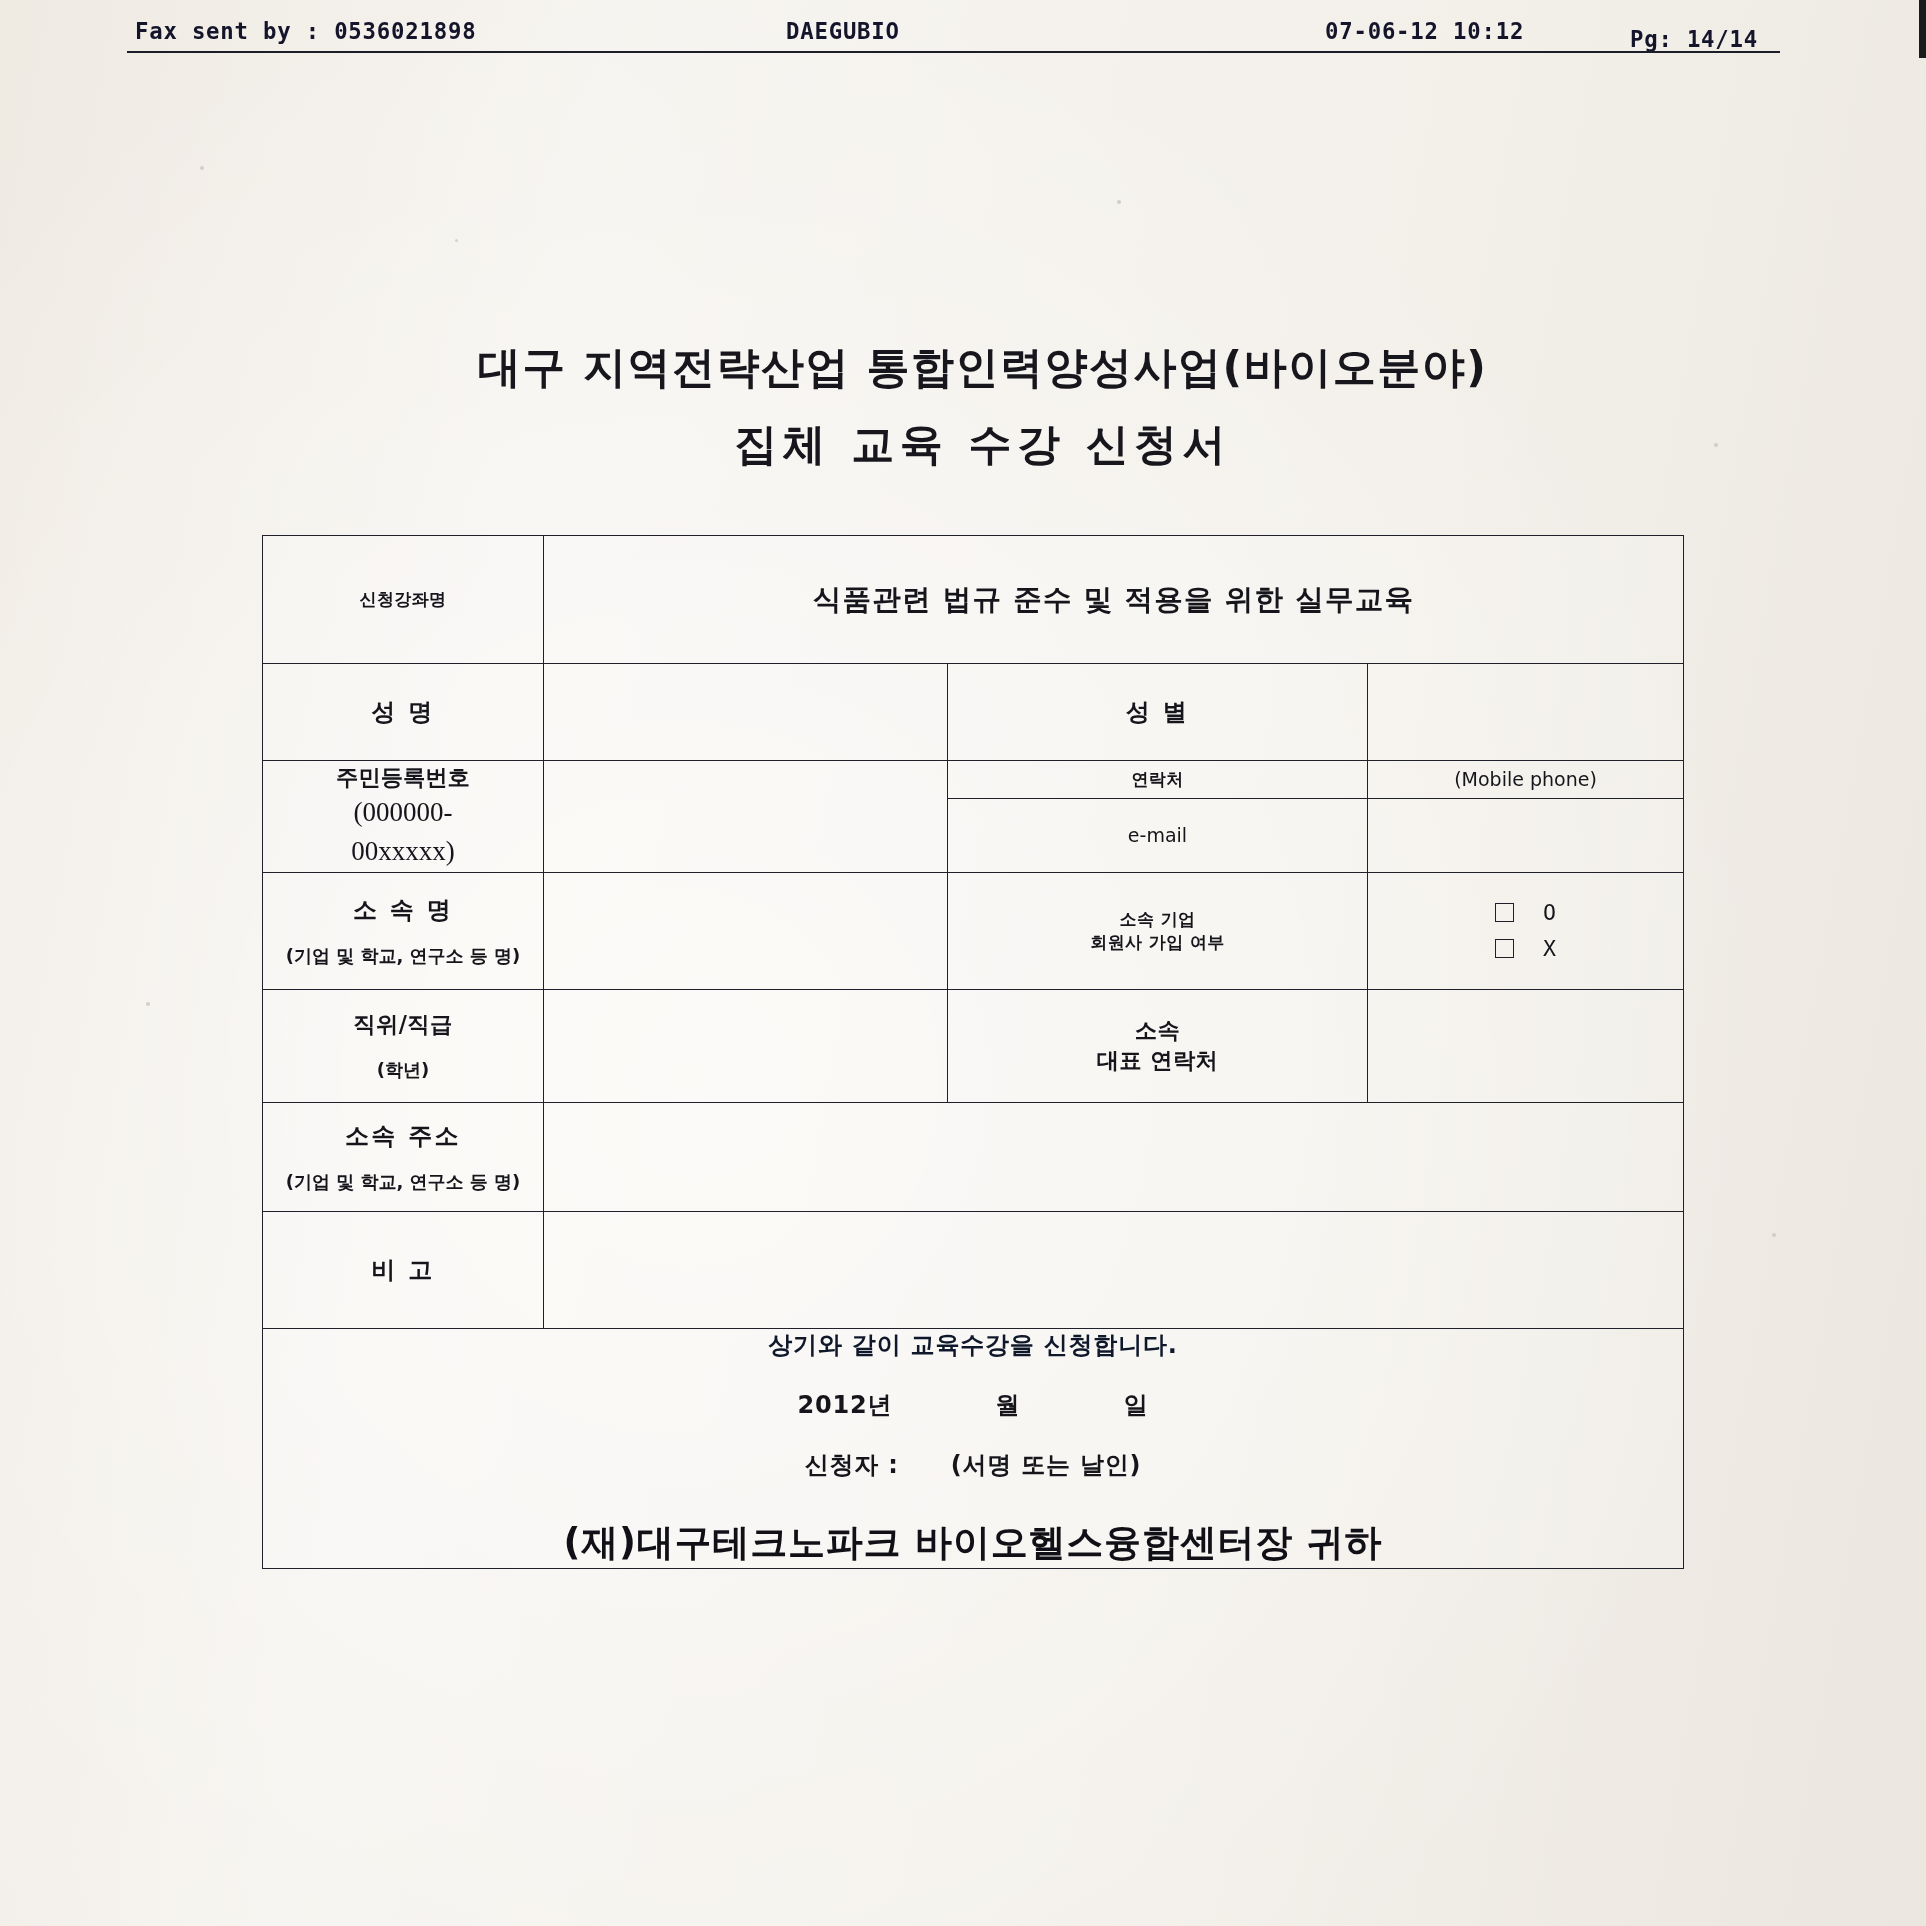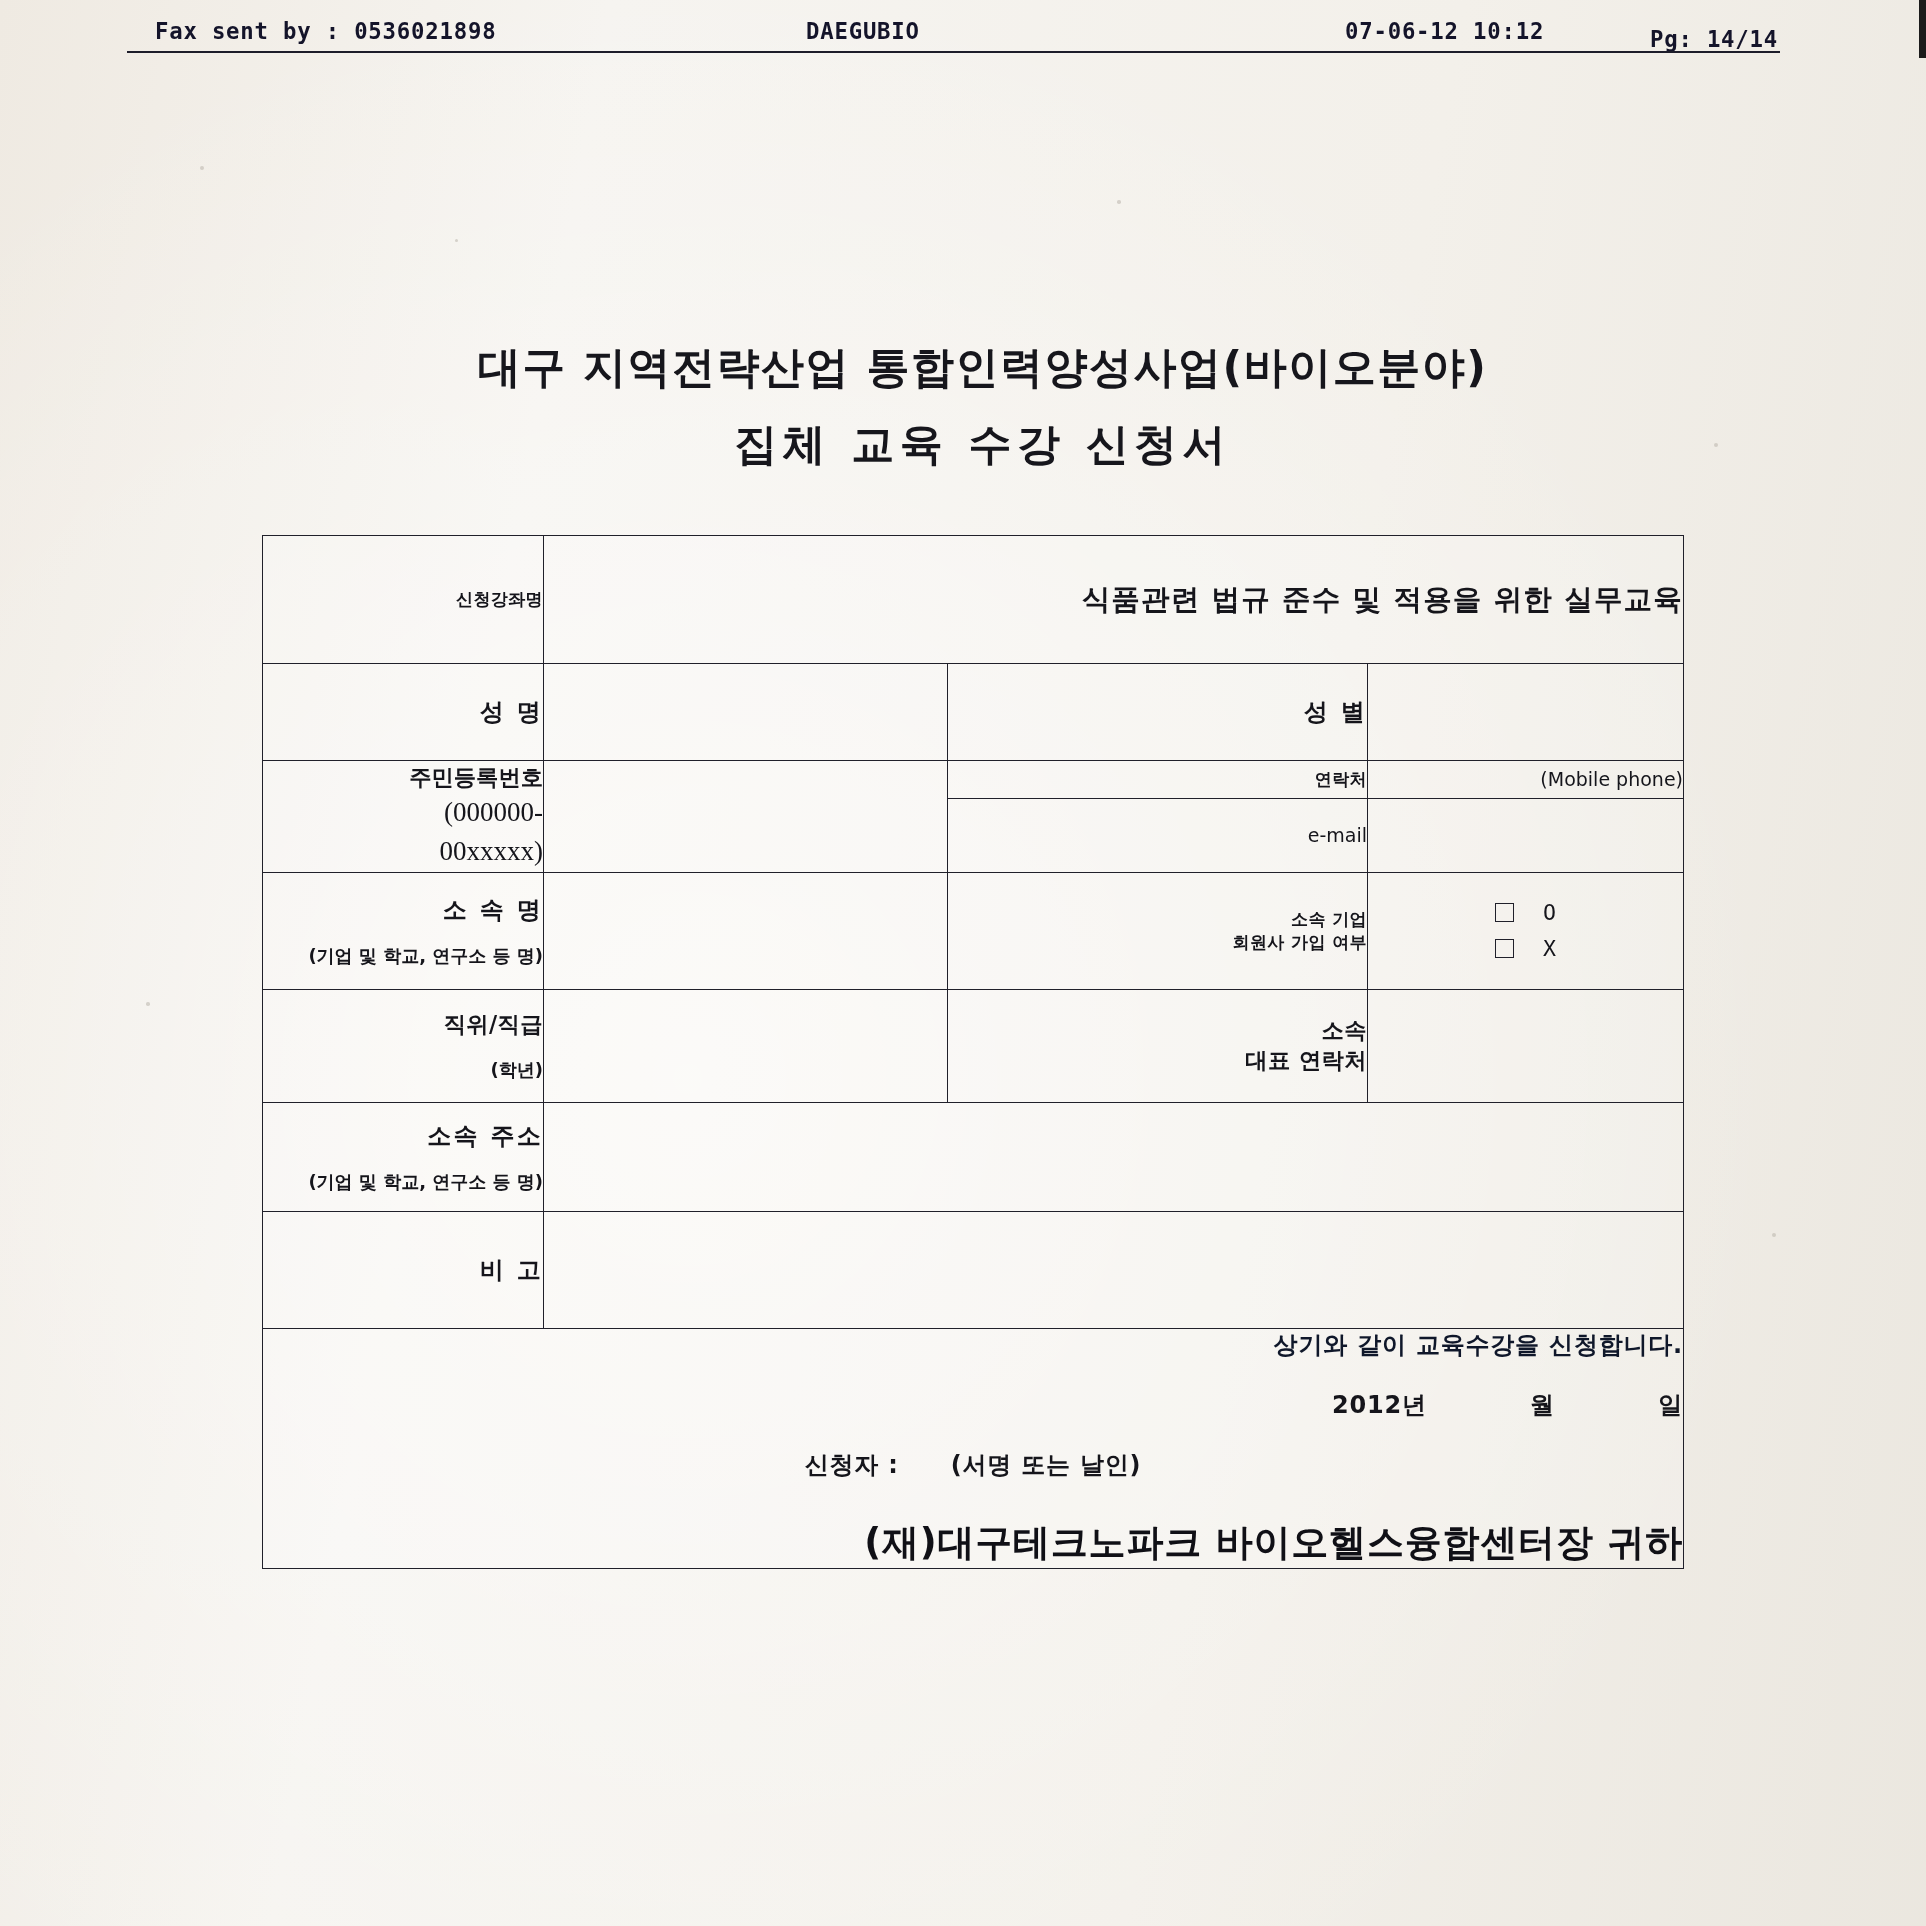--- a/index.html
+++ b/index.html
@@ -49,21 +49,20 @@
     background: #1d1d2a;
   }
   .fax-text {
     position: absolute;
     font-family: "DejaVu Sans Mono", monospace;
     font-weight: bold;
     font-size: 22.3px;
     color: #14142a;
     letter-spacing: 0.8px;
     white-space: nowrap;
-    margin-left: 20px;
   }
   .fax-from  { left: 135px;  top: 10px; }
   .fax-org   { left: 786px; top: 10px; }
   .fax-date  { left: 1325px; top: 10px; }
   .fax-pg    { left: 1630px; top: 18px; }
 
   
   .doc-title-1, .doc-title-2 {
     position: absolute;
     width: 1965px;
@@ -90,21 +89,21 @@
     left: 262px;
     top: 535px;
     width: 1421px;
     border-collapse: collapse;
     table-layout: fixed;
     background: rgba(255,255,255,0.18);
   }
   .form-table td {
     border: 1.5px solid #20202a;
     color: #15151b;
-    text-align: right;
+    text-align: center;
     vertical-align: middle;
     font-family: "DejaVu Sans", sans-serif;
     padding: 0;
   }
   .lbl {
     font-size: 24px;
     font-weight: bold;
     letter-spacing: 2.3px;
   }
   .lbl-sm {

